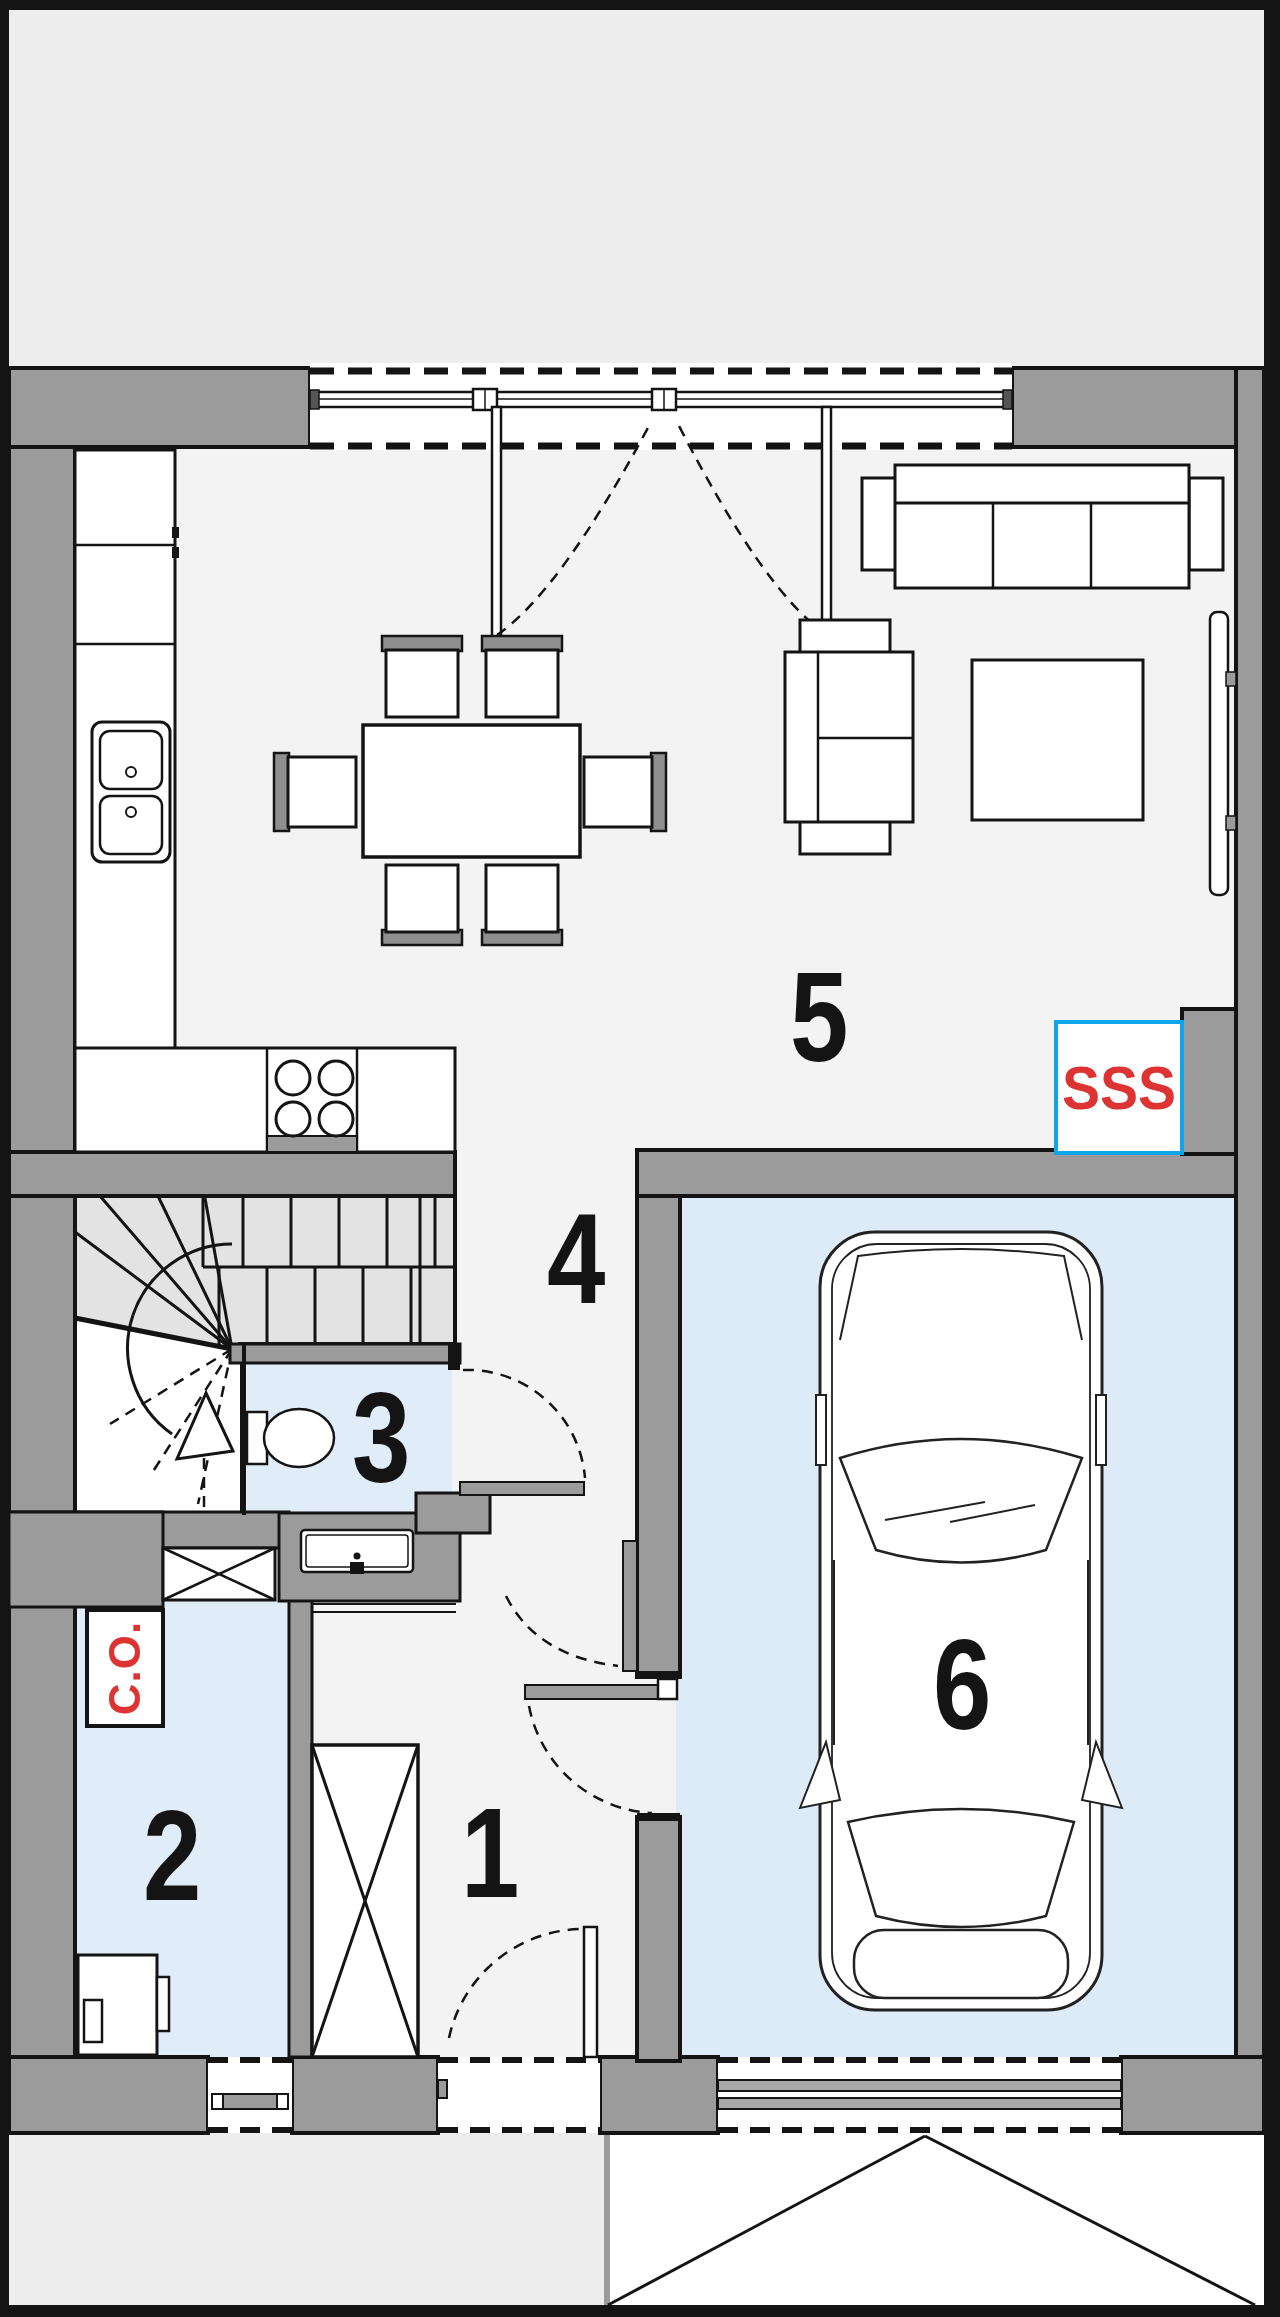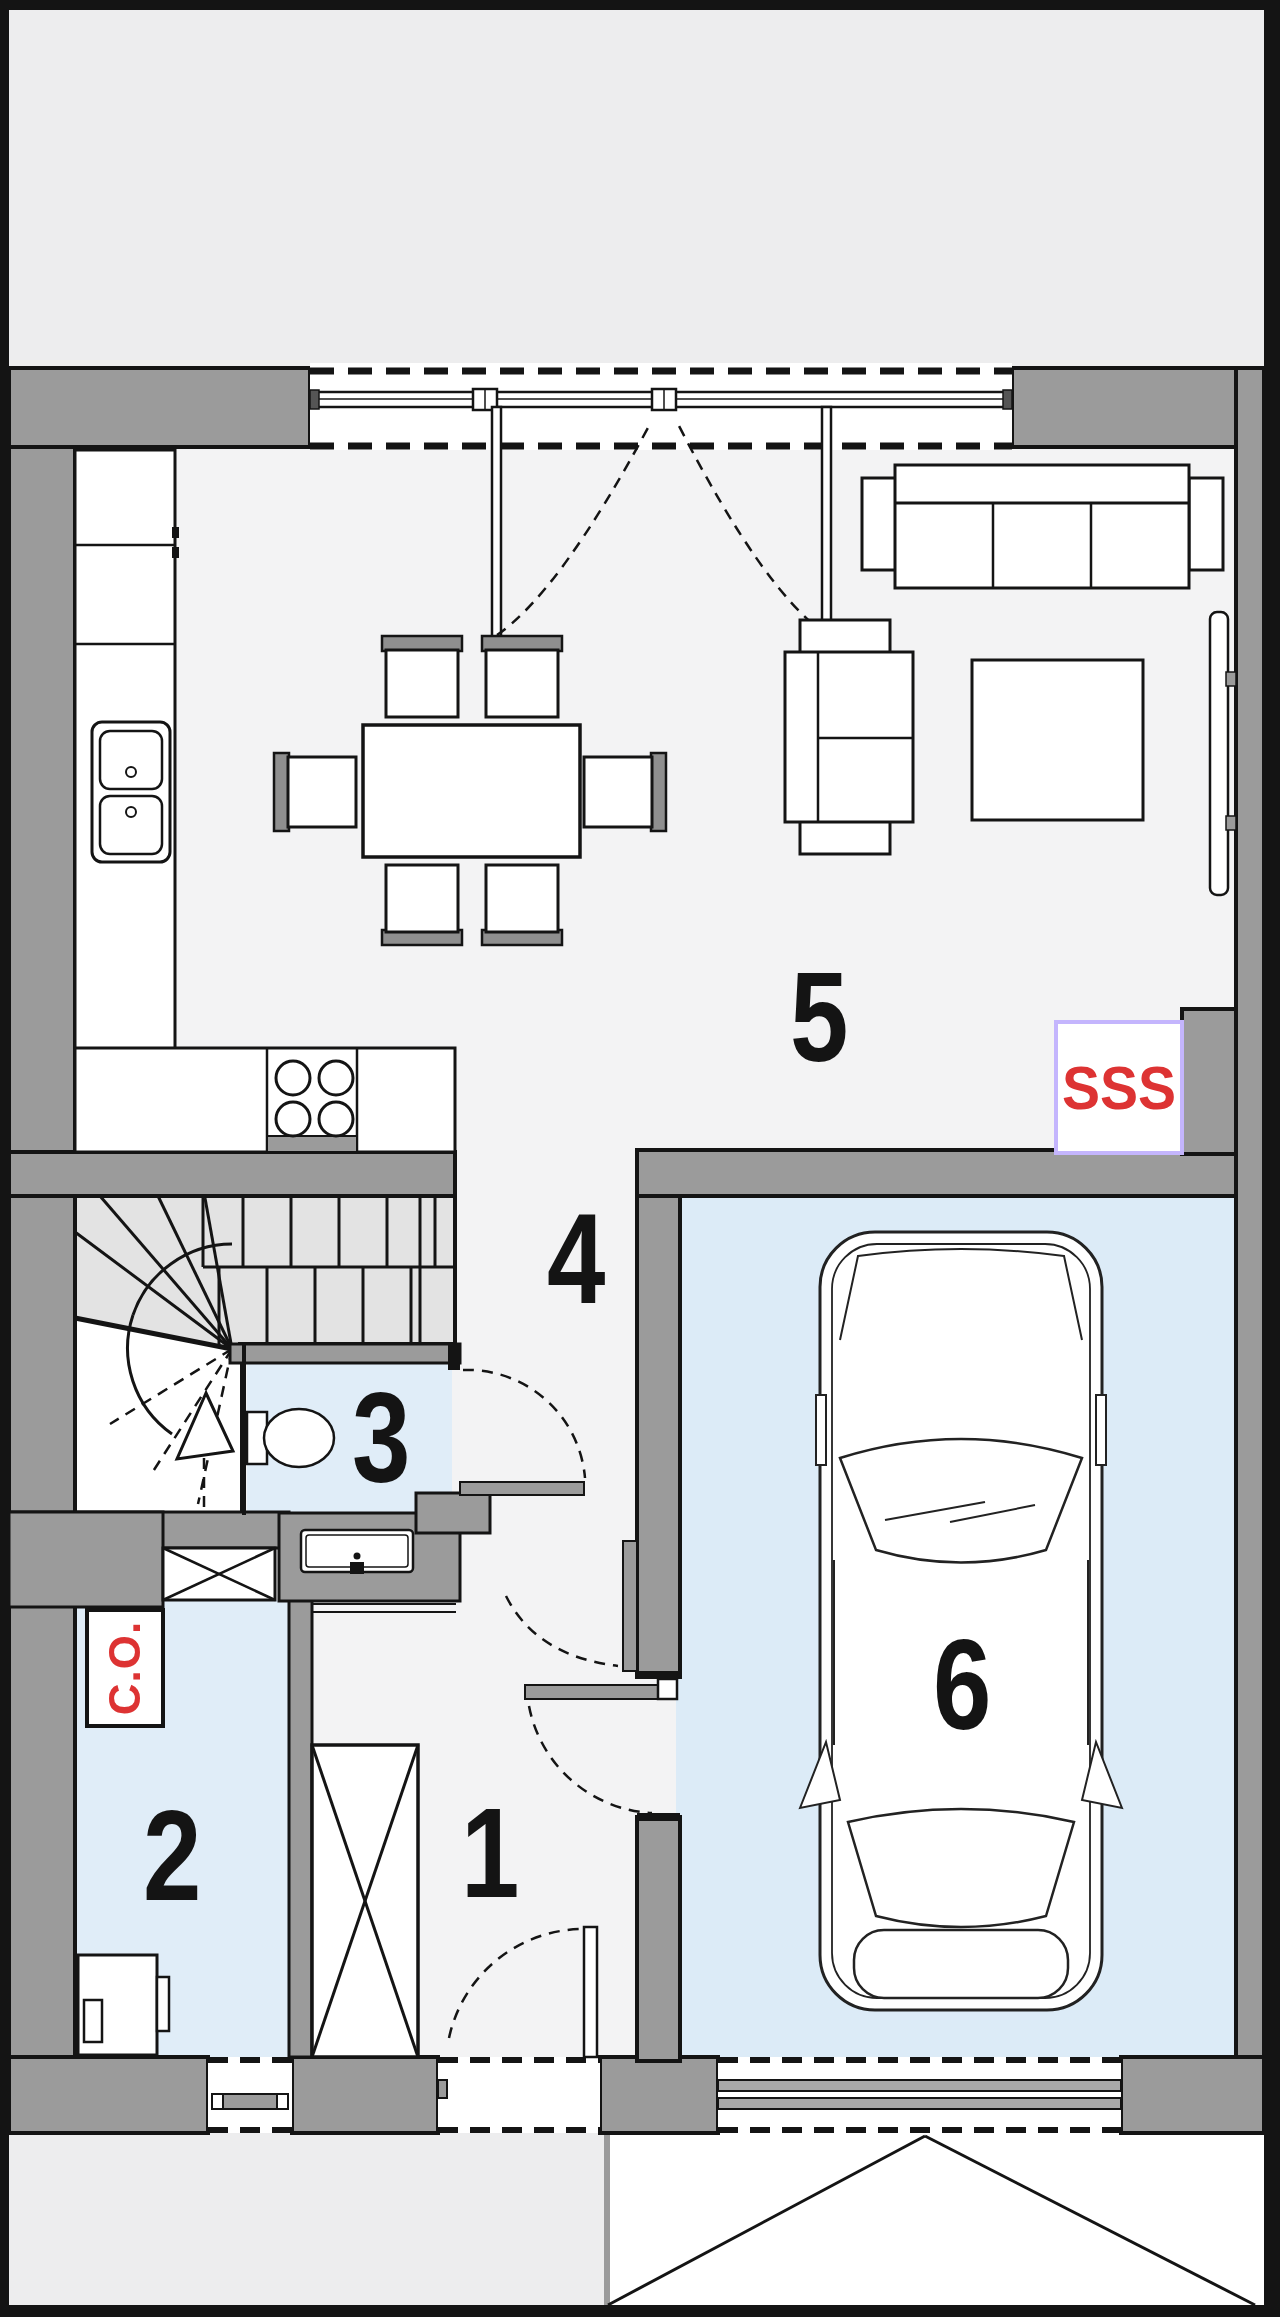--- a/index.html
+++ b/index.html
@@ -17,21 +17,21 @@
     position:absolute;left:85px;top:1608px;width:72px;height:112px;
     background:#ffffff;border:4px solid #141414;
     display:flex;align-items:center;justify-content:center;
   }
   .co-text{
     transform:rotate(-90deg);font-weight:bold;font-size:44px;color:#dd3333;
     letter-spacing:1px;white-space:nowrap;
   }
   .sss-box{
     position:absolute;left:1054px;top:1020px;width:122px;height:127px;
-    background:#ffffff;border:4px solid #c4b5fd;
+    background:#ffffff;border:4px solid #0ea5e9;
     display:flex;align-items:center;justify-content:center;
   }
   .sss-text{
     font-weight:bold;font-size:62px;color:#dd3333;letter-spacing:0px;
     transform:scaleX(.92);
   }
 </style>
 </head>
 <body>
 

